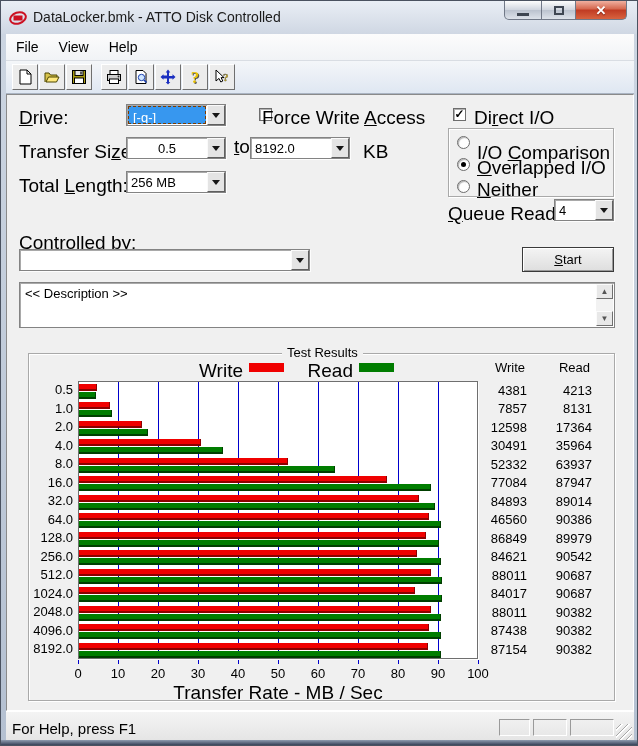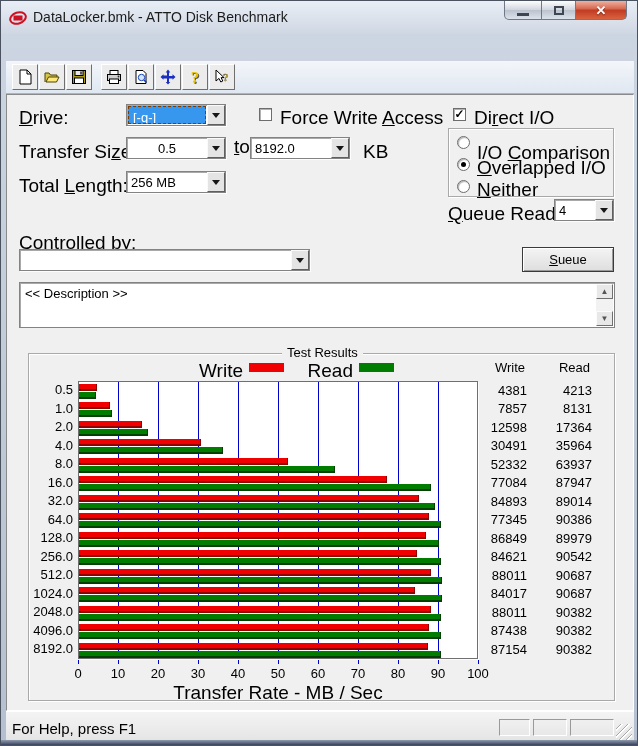--- a/index.html
+++ b/index.html
@@ -80,34 +80,39 @@
 </head>
 <body>
 
 <div class="window">
 
   <div class="titlebar">
     <svg class="app-icon" viewBox="0 0 18 18">
       <ellipse cx="9" cy="9" rx="8" ry="5.5" fill="none" stroke="#cc1122" stroke-width="2" transform="rotate(-18 9 9)"></ellipse>
       <rect x="4.5" y="6.5" width="9" height="5" fill="#cc1122"></rect>
     </svg>
-    <span class="title-text">DataLocker.bmk - ATTO Disk Benchmark</span>
+    <span class="title-text">DataLocker.bmk - ATTO Disk Controlled</span>
     <div class="winbtns">
       <div class="wbtn min">
           <div class="glyph-min"></div>
         </div>
       <div class="wbtn max">
           <div class="glyph-max"></div>
         </div>
       <div class="wbtn close">
           <span>✕</span>
         </div>
     </div>
   </div>
 
+  <div class="menubar">
+    <span class="menu-item">File</span>
+    <span class="menu-item">View</span>
+    <span class="menu-item">Help</span>
+  </div>
 
   <div class="toolbar">
     <div class="tbtn">
       <svg width="16" height="16" viewBox="0 0 16 16">
           <path d="M3 1h7l4 4v10H3z" fill="#fff" stroke="#000"></path>
           <path d="M10 1v4h4" fill="none" stroke="#000"></path>
         </svg>
     </div>
     <div class="tbtn">
       <svg width="16" height="16" viewBox="0 0 16 16">
@@ -158,21 +163,21 @@
 
   <span class="lbl" style="left:18px; top:106px;"><span></span><span class="k">D</span><span>rive:</span></span>
   <div class="combo" style="left:125px; top:103px; width:100px;">
     <div class="val sel">[-g-]</div>
     <div class="drop">
         <div class="arrow-dn"></div>
       </div>
   </div>
 
   <div class="checkbox" style="left:258px; top:107px;"></div>
-  <span class="lbl" style="left:279px; top:106px;"><span>Force Write </span><span class="k">A</span><span>ccess</span></span>
+  <span class="lbl" style="left:261px; top:106px;"><span>Force Write </span><span class="k">A</span><span>ccess</span></span>
 
   <div class="checkbox" style="left:452px; top:107px;"><span>✓</span></div>
   <span class="lbl" style="left:473px; top:106px;"><span>Di</span><span class="k">r</span><span>ect I/O</span></span>
 
   <span class="lbl" style="left:18px; top:140px;"><span>Transfer Si</span><span class="k">z</span><span>e:</span></span>
   <div class="combo" style="left:125px; top:136px; width:100px;">
     <div class="val center">0.5</div>
     <div class="drop">
         <div class="arrow-dn"></div>
       </div>
@@ -213,21 +218,21 @@
   </div>
 
   <span class="lbl" style="left:18px; top:231px;"><span>Controlled </span><span class="k">b</span><span>y:</span></span>
   <div class="combo" style="left:18px; top:248px; width:291px;">
     <div class="val"></div>
     <div class="drop">
         <div class="arrow-dn"></div>
       </div>
   </div>
 
-  <div class="button" style="left:521px; top:246px; width:92px; height:25px; line-height:23px;"><span></span><span class="k">S</span><span>ueue</span></div>
+  <div class="button" style="left:521px; top:246px; width:92px; height:25px; line-height:23px;"><span></span><span class="k">S</span><span>tart</span></div>
 
   <div class="descbox">
     <span class="desc-text">&lt;&lt; Description &gt;&gt;</span>
     <div class="vscroll">
       <div class="sbtn" style="top:0;"><span>▲</span></div>
       <div class="sbtn" style="bottom:0; top:auto;"><span>▼</span></div>
     </div>
   </div>
 
   <div class="groupbox" style="left:27px; top:352px; width:587px; height:348px;">
@@ -305,21 +310,21 @@
       <div class="valcell" style="left: 440px; top: 474.167px;">77084</div>
       <div class="valcell" style="left: 505px; top: 474.167px;">87947</div>
       <div class="ylab" style="top: 492.2px;">32.0</div>
       <div class="bar" style="left: 78px; top: 493.7px; width: 339.572px; background: rgb(240, 0, 0); border-bottom-color: rgb(140, 0, 0); border-right-color: rgb(140, 0, 0);"></div>
       <div class="bar" style="left: 78px; top: 501.7px; width: 356.056px; background: rgb(0, 125, 0); border-bottom-color: rgb(0, 63, 0); border-right-color: rgb(0, 63, 0);"></div>
       <div class="valcell" style="left: 440px; top: 492.7px; text-align: right;">84893</div>
       <div class="valcell" style="left: 505px; top: 492.7px;">89014</div>
       <div class="ylab" style="top: 510.733px;">64.0</div>
       <div class="bar" style="left: 78px; top: 512.233px; width: 349.676px; background: rgb(240, 0, 0); border-bottom-color: rgb(140, 0, 0); border-right-color: rgb(140, 0, 0);"></div>
       <div class="bar" style="left: 78px; top: 520.233px; width: 361.544px; background: rgb(0, 125, 0); border-bottom-color: rgb(0, 63, 0); border-right-color: rgb(0, 63, 0);"></div>
-      <div class="valcell" style="left: 440px; top: 511.233px;">77345</div>
+      <div class="valcell" style="left: 440px; top: 511.233px;">46560</div>
       <div class="valcell" style="left: 505px; top: 511.233px;">90386</div>
       <div class="ylab" style="top: 529.267px;">128.0</div>
       <div class="bar" style="left: 78px; top: 530.767px; width: 347.396px; background: rgb(240, 0, 0); border-bottom-color: rgb(140, 0, 0); border-right-color: rgb(140, 0, 0);"></div>
       <div class="bar" style="left: 78px; top: 538.767px; width: 359.916px; background: rgb(0, 125, 0); border-bottom-color: rgb(0, 63, 0); border-right-color: rgb(0, 63, 0);"></div>
       <div class="valcell" style="left: 440px; top: 529.767px;">86849</div>
       <div class="valcell" style="left: 505px; top: 529.767px;">89979</div>
       <div class="ylab" style="top: 547.8px;">256.0</div>
       <div class="bar" style="left: 78px; top: 549.3px; width: 338.484px; background: rgb(240, 0, 0); border-bottom-color: rgb(140, 0, 0); border-right-color: rgb(140, 0, 0);"></div>
       <div class="bar" style="left: 78px; top: 557.3px; width: 362.168px; background: rgb(0, 125, 0); border-bottom-color: rgb(0, 63, 0); border-right-color: rgb(0, 63, 0);"></div>
       <div class="valcell" style="left: 440px; top: 548.3px;">84621</div>

